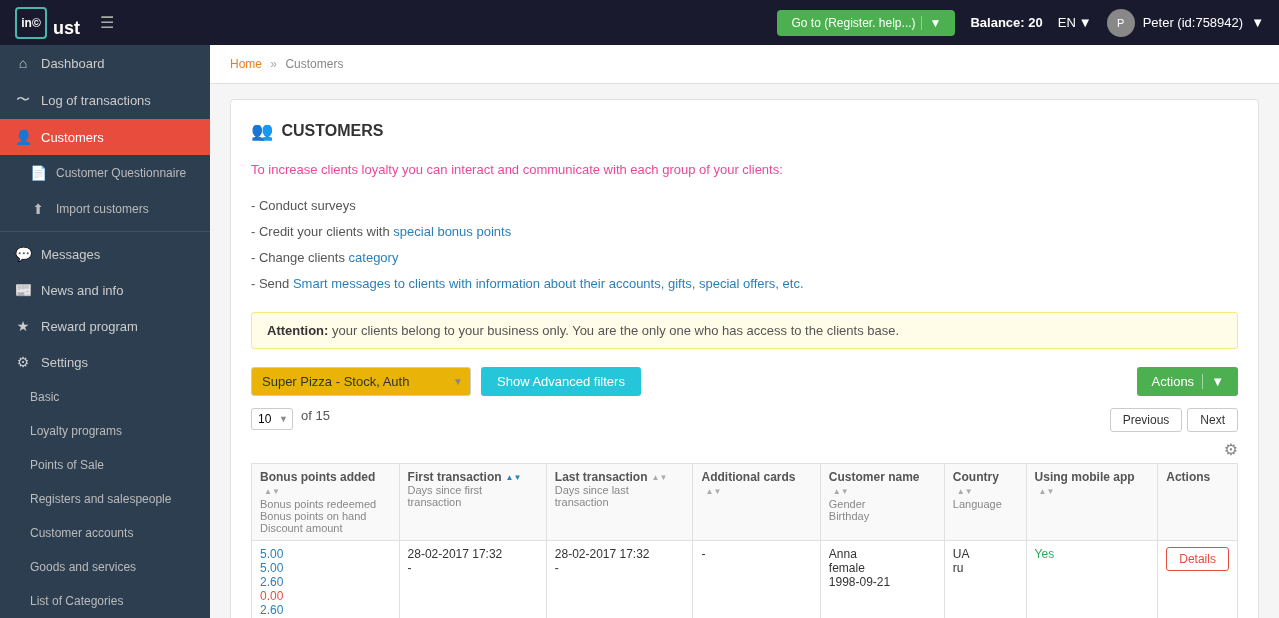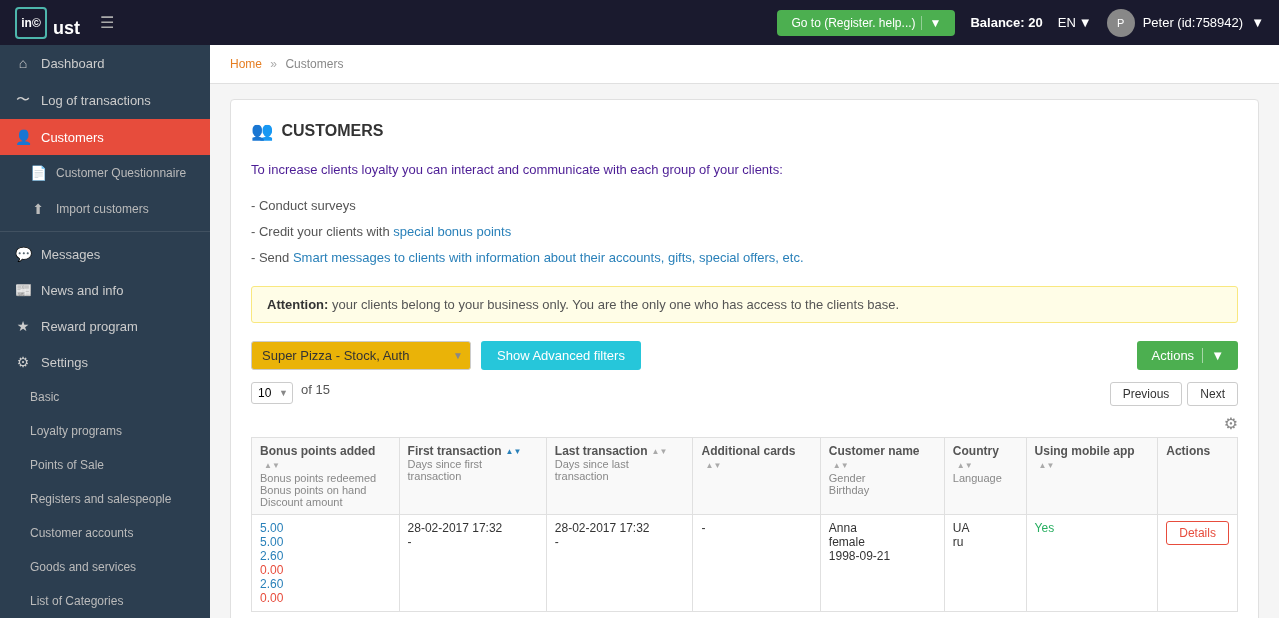--- a/index.html
+++ b/index.html
@@ -35,21 +35,21 @@
     .breadcrumb { padding: 12px 20px; font-size: 12px; color: #888; background: white; border-bottom: 1px solid #e0e0e0; }
     .breadcrumb a { color: #e67e22; text-decoration: none; }
     .breadcrumb .sep { margin: 0 5px; color: #aaa; }
 
     .page-body { padding: 15px 20px; }
     .page-card { background: white; border-radius: 4px; border: 1px solid #e0e0e0; padding: 20px; }
 
     .page-title { display: flex; align-items: center; gap: 8px; font-size: 16px; font-weight: bold; color: #333; margin-bottom: 18px; text-transform: uppercase; }
     .page-title-icon { color: #555; font-size: 18px; }
 
-    .intro-text { color: #4c1d95; font-size: 13px; margin-bottom: 12px; line-height: 1.6; }
+    .intro-text { color: #ec4899; font-size: 13px; margin-bottom: 12px; line-height: 1.6; }
     .intro-list { color: #555; font-size: 13px; line-height: 2; margin-bottom: 15px; }
     .intro-list a { color: #2980b9; text-decoration: none; }
 
     .alert-box { background: #fffde7; border: 1px solid #f9e87f; border-radius: 3px; padding: 10px 15px; font-size: 13px; color: #555; margin-bottom: 18px; }
     .alert-box strong { color: #333; }
 
     .filters-row { display: flex; align-items: center; gap: 10px; margin-bottom: 12px; }
     .filter-select { border: 1px solid #ccc; border-radius: 3px; padding: 6px 30px 6px 10px; font-size: 13px; color: #333; background: #eab308; appearance: none; cursor: pointer; min-width: 220px; }
     .filter-select-wrapper { position: relative; }
     .filter-select-wrapper::after { content: '▼'; position: absolute; right: 8px; top: 50%; transform: translateY(-50%); font-size: 10px; color: #888; pointer-events: none; }
@@ -182,20 +182,21 @@
 
         <div class="page-title">
           <span class="page-title-icon">👥</span>
           <span>CUSTOMERS</span>
         </div>
 
         <div class="intro-text">To increase clients loyalty you can interact and communicate with each group of your clients:</div>
         <div class="intro-list">
           <div>- Conduct surveys</div>
           <div>- Credit your clients with <a href="#">special bonus points</a></div>
+          <div>- Change clients <a href="#">category</a></div>
           <div>- Send <a href="#">Smart messages to clients with information about their accounts, gifts, special offers, etc.</a></div>
         </div>
 
         <div class="alert-box">
           <strong>Attention:</strong>
           <span> your clients belong to your business only. You are the only one who has access to the clients base.</span>
         </div>
 
         <div class="filters-row">
           <div class="filter-select-wrapper">

